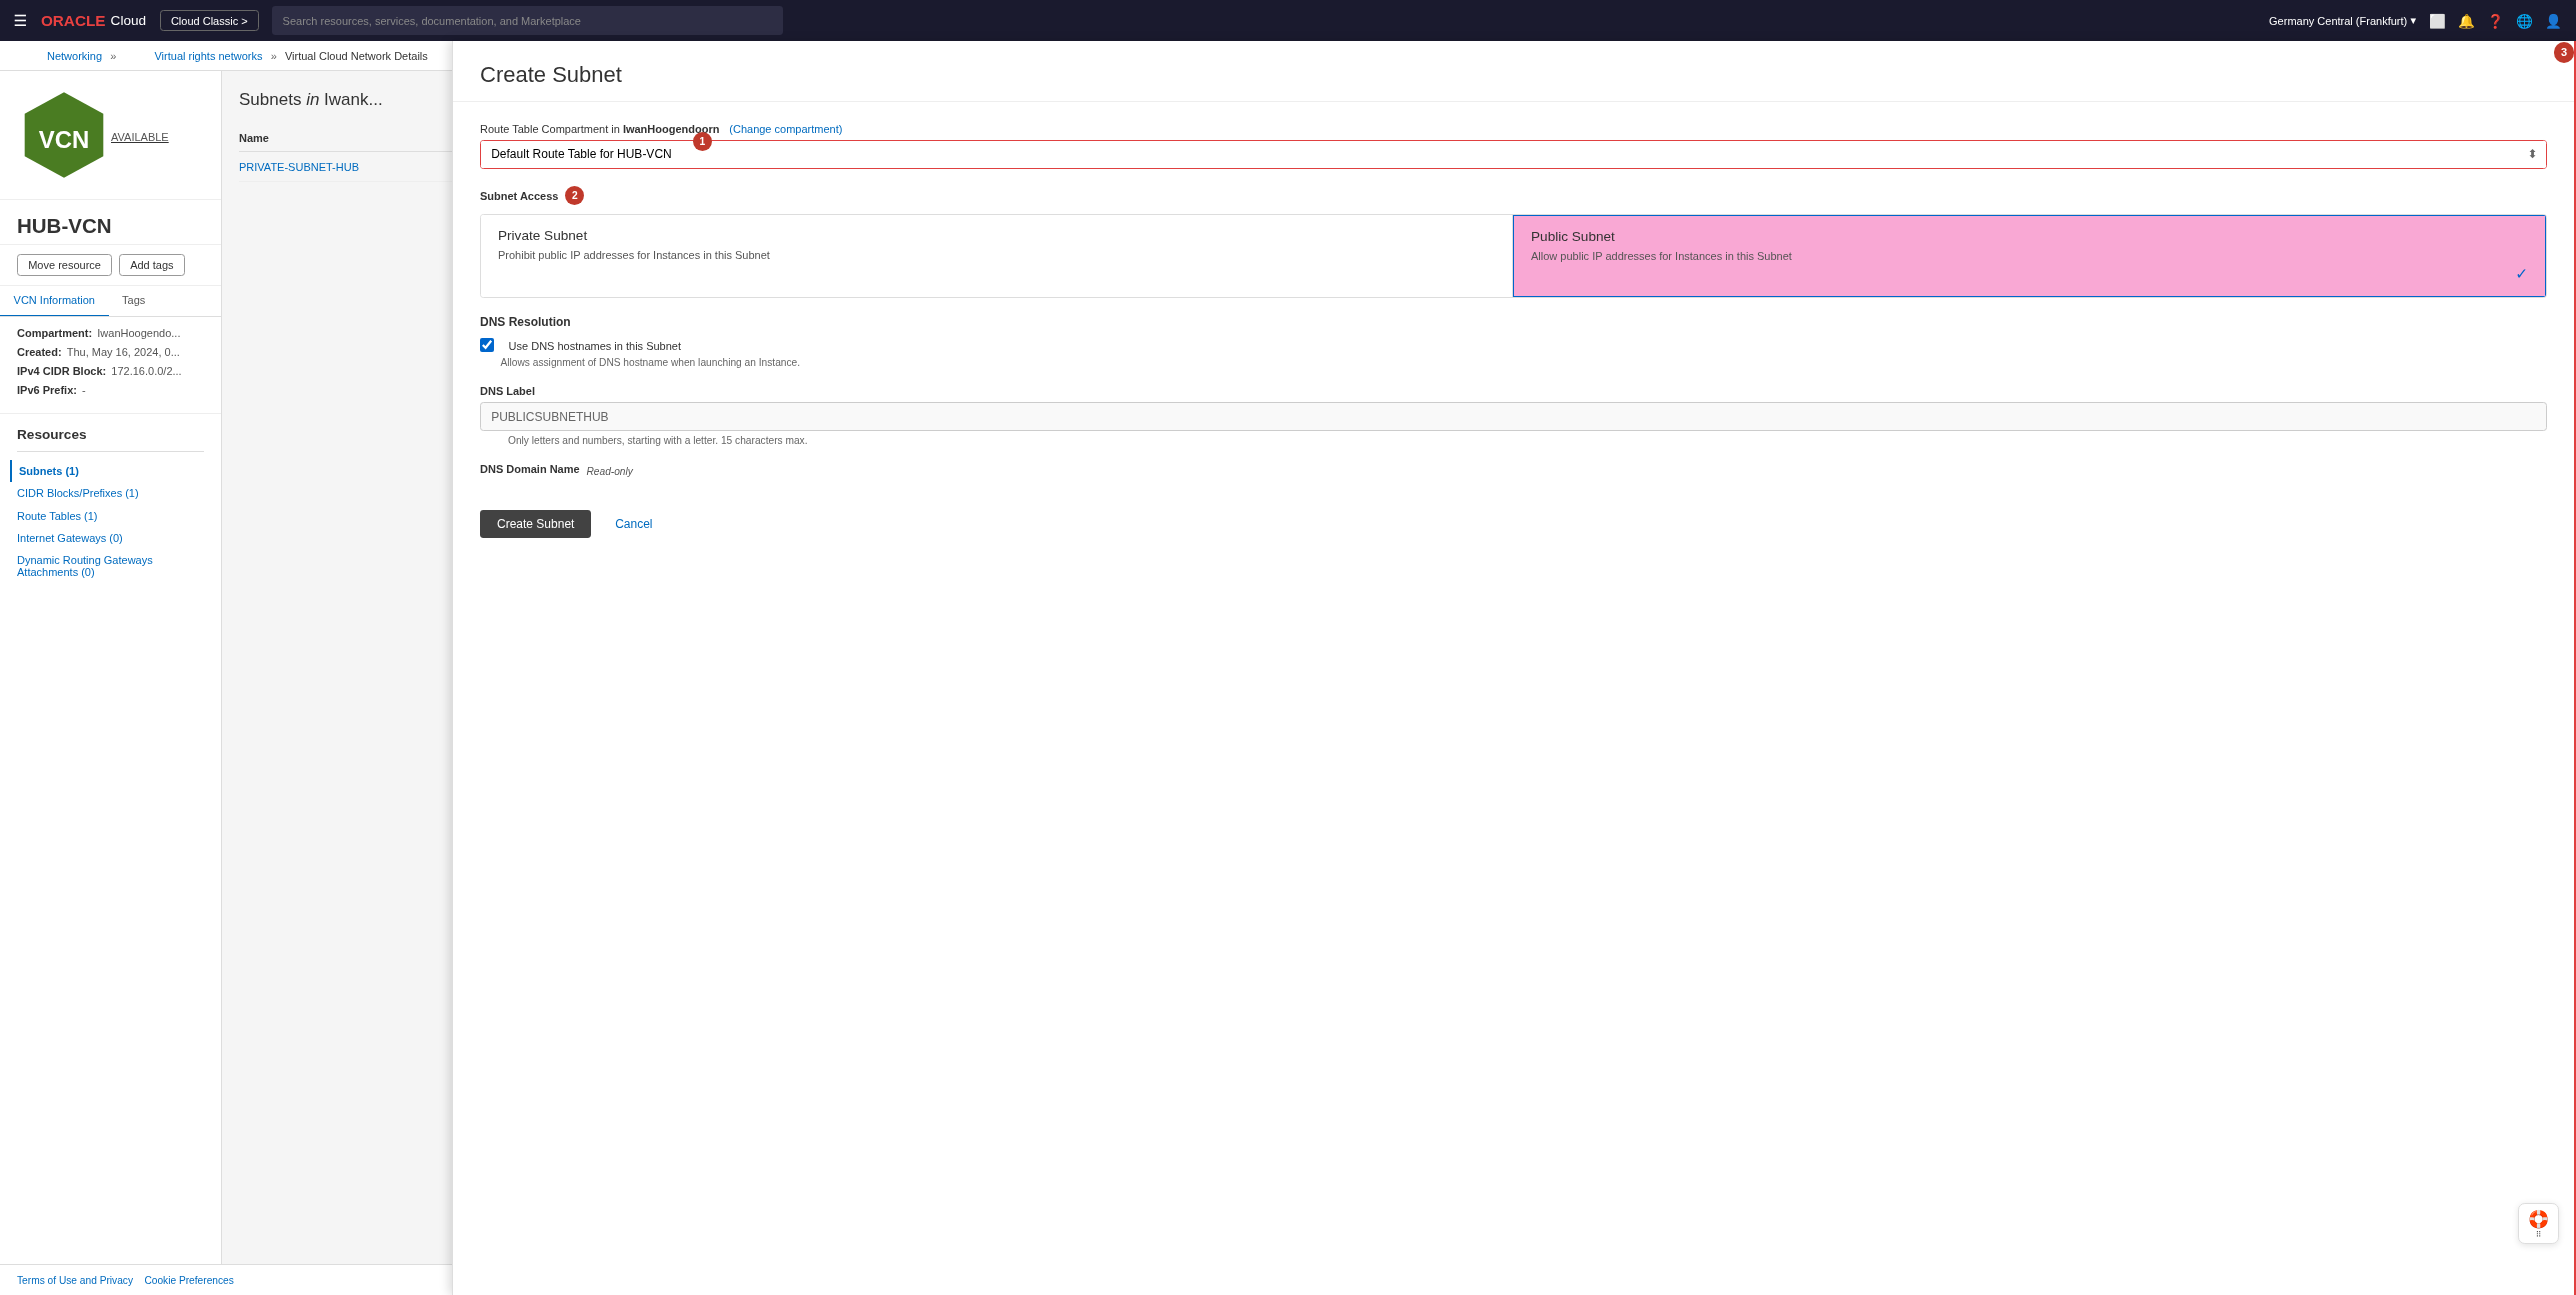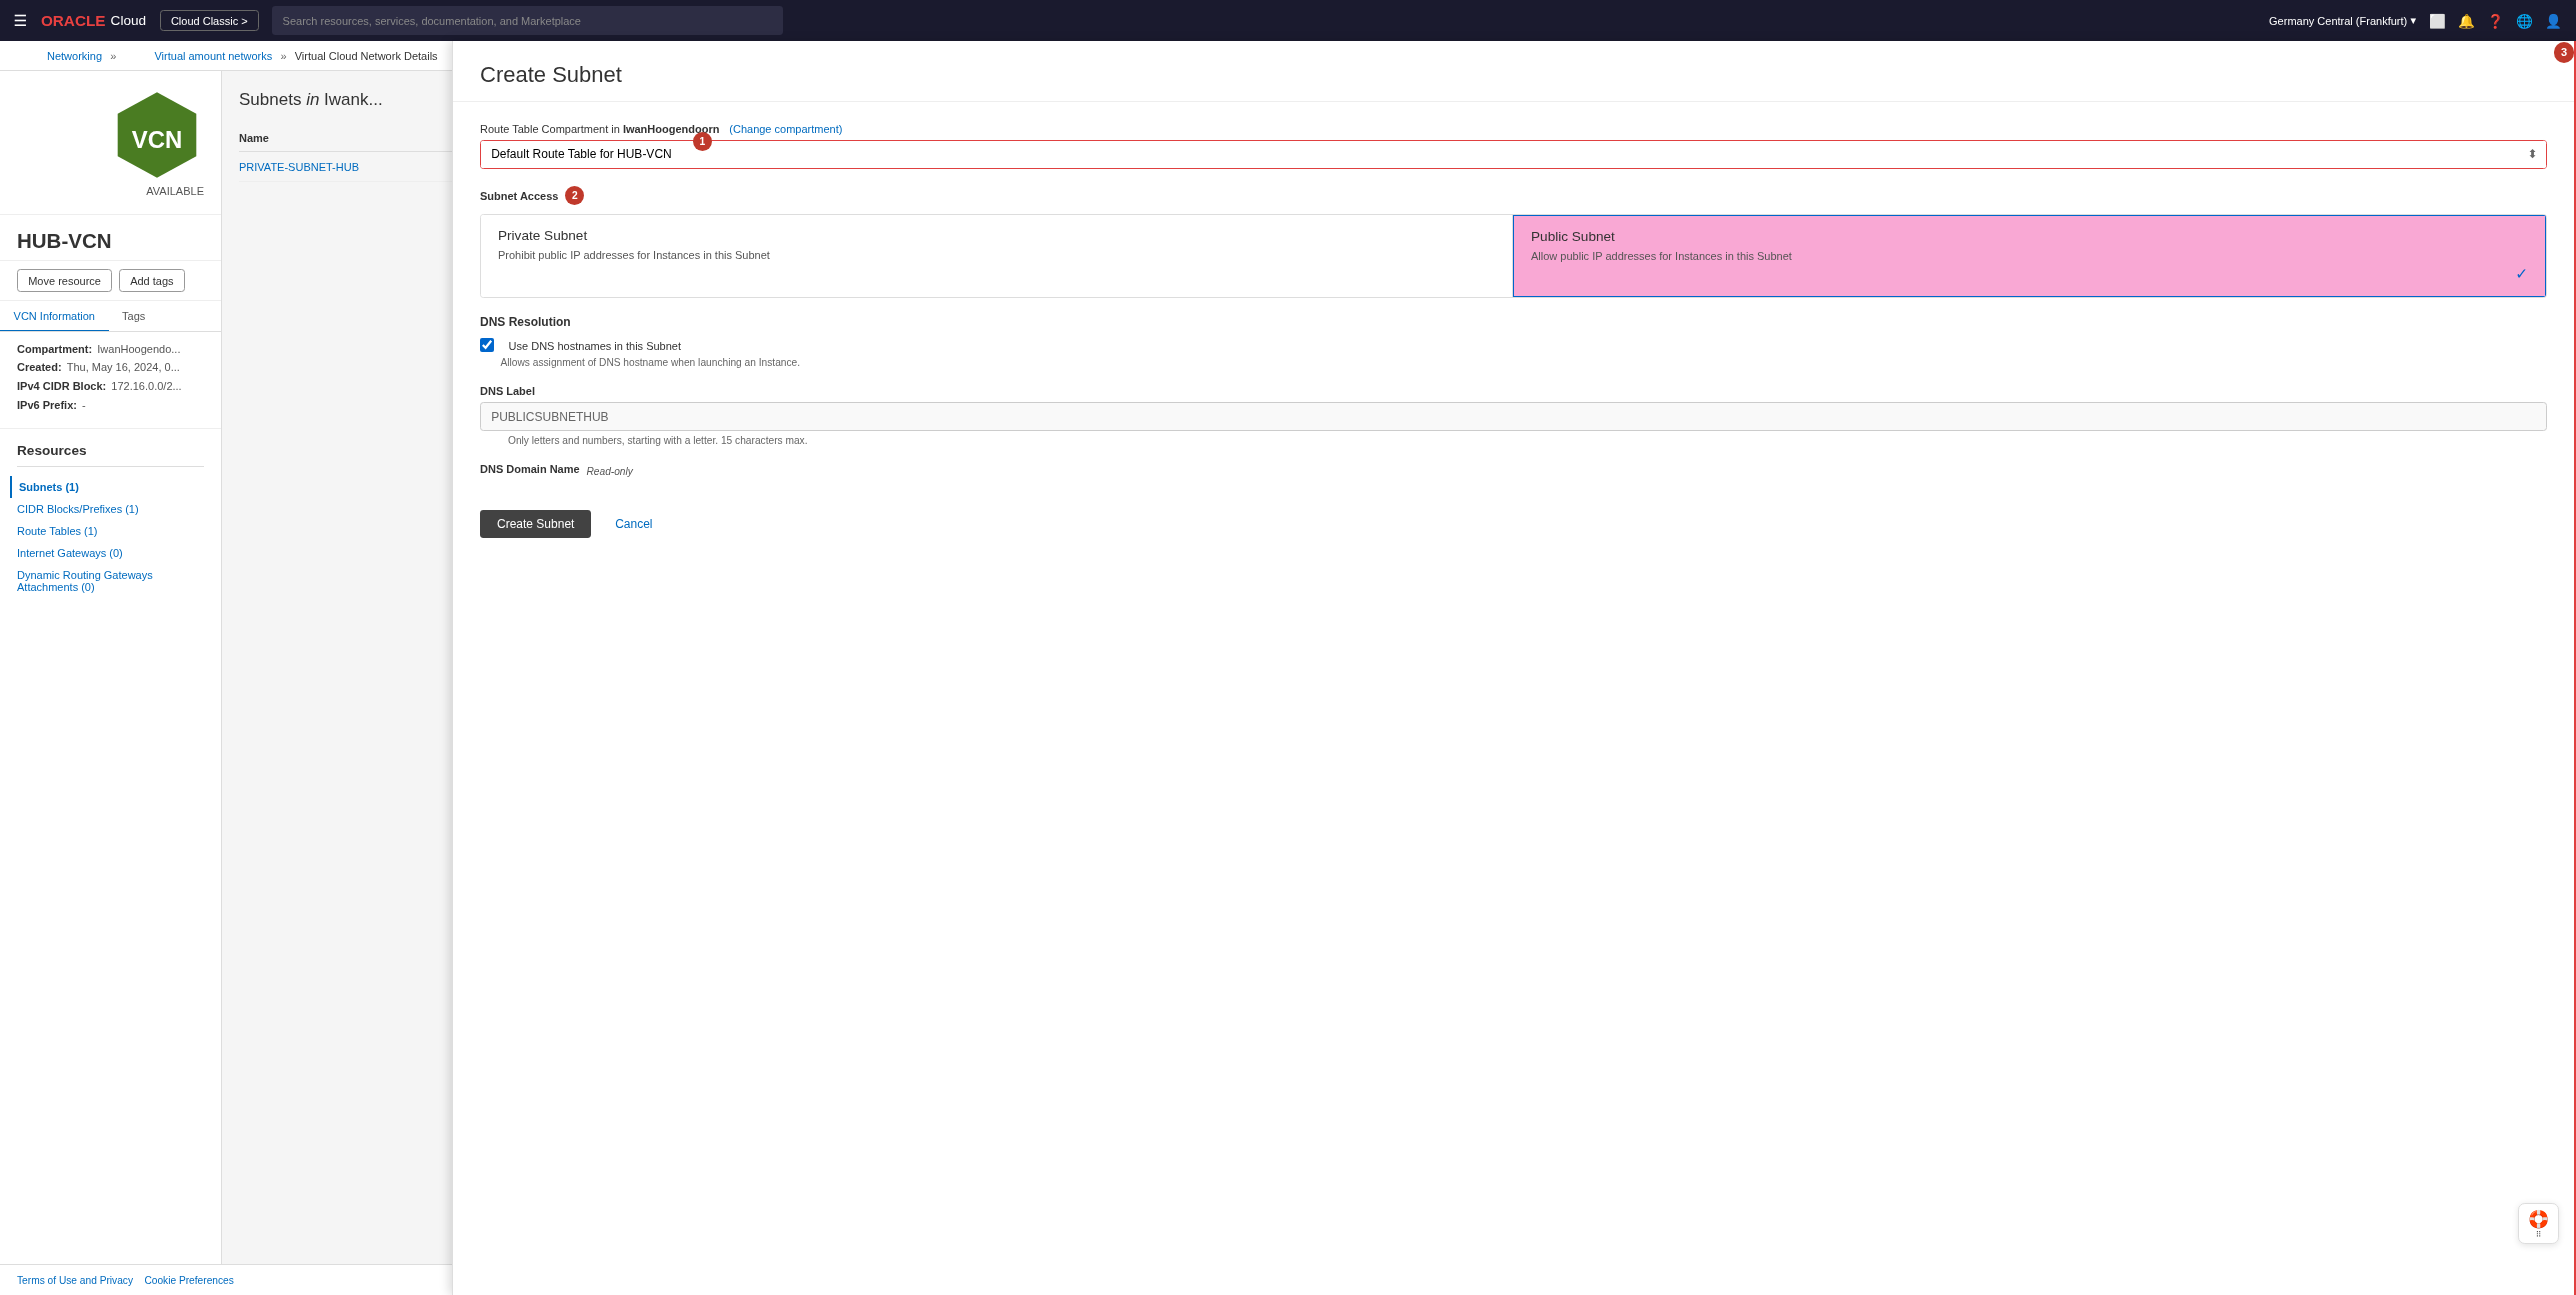--- a/index.html
+++ b/index.html
@@ -67,23 +67,24 @@
       background: white;
       border-right: 0.9px solid #ddd;
       padding: 0;
       overflow-y: auto;
       flex-shrink: 0;
     }
 
     .vcn-icon-container {
       padding: 17px;
       display: flex;
-      flex-direction: column;
-      align-items: flex-end;
+      flex-direction: row;
+      align-items: center;
       border-bottom: 0.9px solid #eee;
+      text-decoration: underline;
     }
 
     .vcn-label {
       font-size: 11px;
       color: #555;
       text-align: center;
       margin-top: 3.4px;
     }
 
     .vcn-title {
@@ -619,21 +620,21 @@
       <span class="nav-icon">❓</span>
       <span class="nav-icon">🌐</span>
       <span class="nav-icon">👤</span>
     </div>
   </div>
 </nav>
 
 <div class="breadcrumb">
   <a href="#">Networking</a>
   <span class="sep">»</span>
-  <a href="#">Virtual amount networks</a>
+  <a href="#">Virtual rights networks</a>
   <span class="sep">»</span>
   <span>Virtual Cloud Network Details</span>
 </div>
 
 <div class="main-layout">
 
   <div class="sidebar">
 
     <div class="vcn-icon-container">
 

